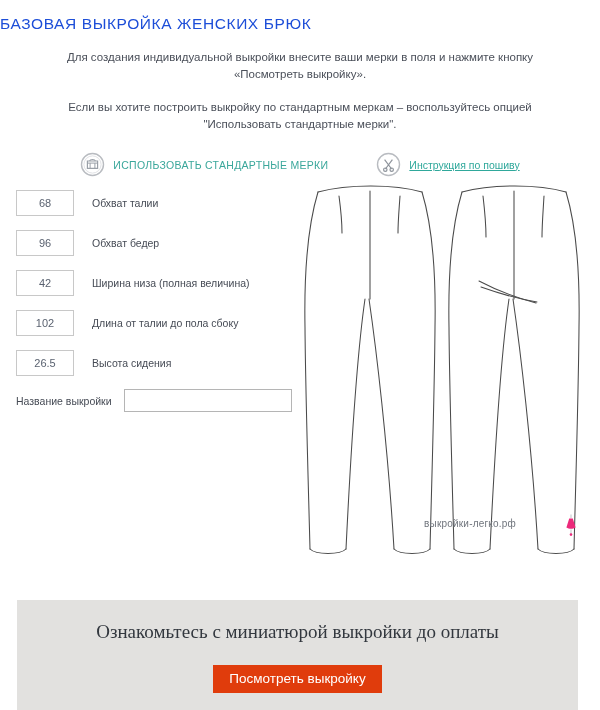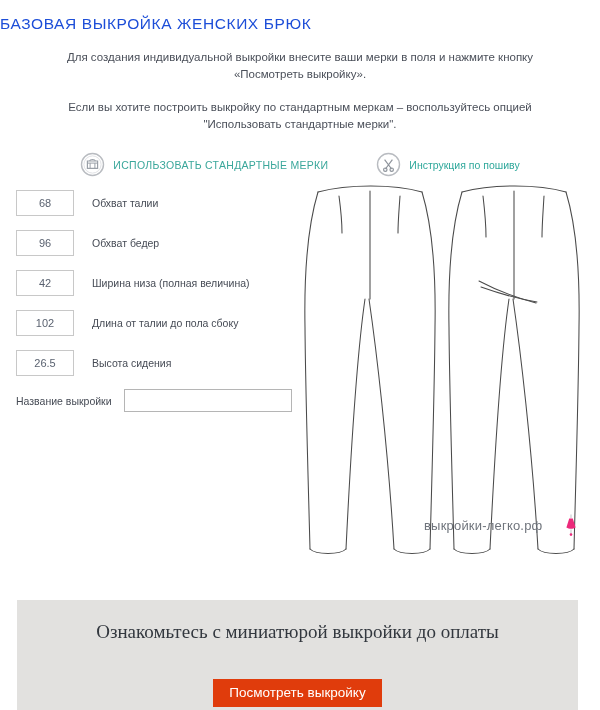--- a/index.html
+++ b/index.html
@@ -59,20 +59,21 @@
     display: block;
   }
   .option-label {
     font-size: 10.5px;
     letter-spacing: 0.3px;
     color: #3aa79b;
   }
   .option-link {
     font-size: 10.5px;
     color: #2fa89b;
+    text-decoration: underline;
   }
 
   
   .content {
     position: relative;
     height: 400px;
   }
 
   .fields {
     position: absolute;
@@ -136,21 +137,21 @@
     top: 0px;
     width: 300px;
     height: 390px;
   }
   .illustration svg { display: block; }
 
   .watermark {
     position: absolute;
     left: 424px;
     top: 518px;
-    font-size: 13px;
+    font-size: 10px;
     color: #6f747c;
     letter-spacing: 0.2px;
     white-space: nowrap;
   }
   .watermark-mark {
     position: absolute;
     left: 563px;
     top: 513px;
     width: 16px;
     height: 24px;
@@ -169,21 +170,21 @@
   .footer-heading {
     font-family: "Liberation Serif", serif;
     font-size: 19px;
     color: #33383f;
     padding-top: 20px;
     margin: 0;
     line-height: 24px;
   }
   .cta-button {
     display: inline-block;
-    margin-top: 35px;
+    margin-top: 21px;
     background: #e03c0c;
     color: #ffffff;
     border: none;
     font-family: "Liberation Sans", sans-serif;
     font-size: 13.5px;
     padding: 6px 16px 7px 16px;
     cursor: pointer;
     line-height: 15px;
   }
 </style>

